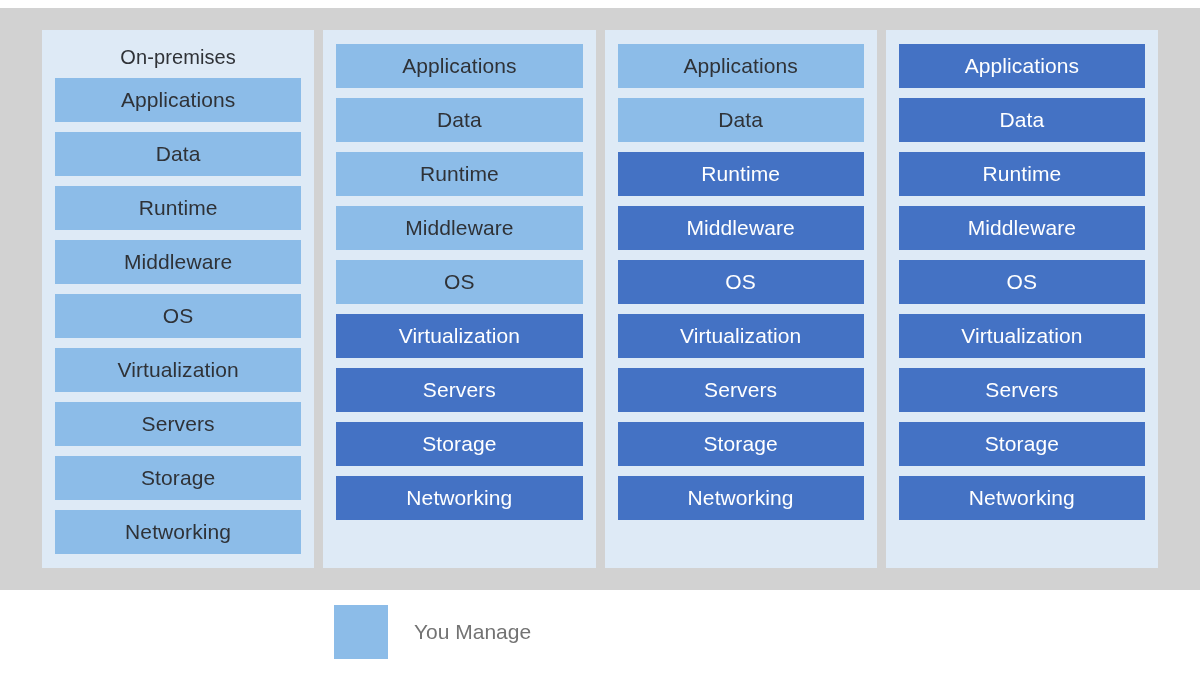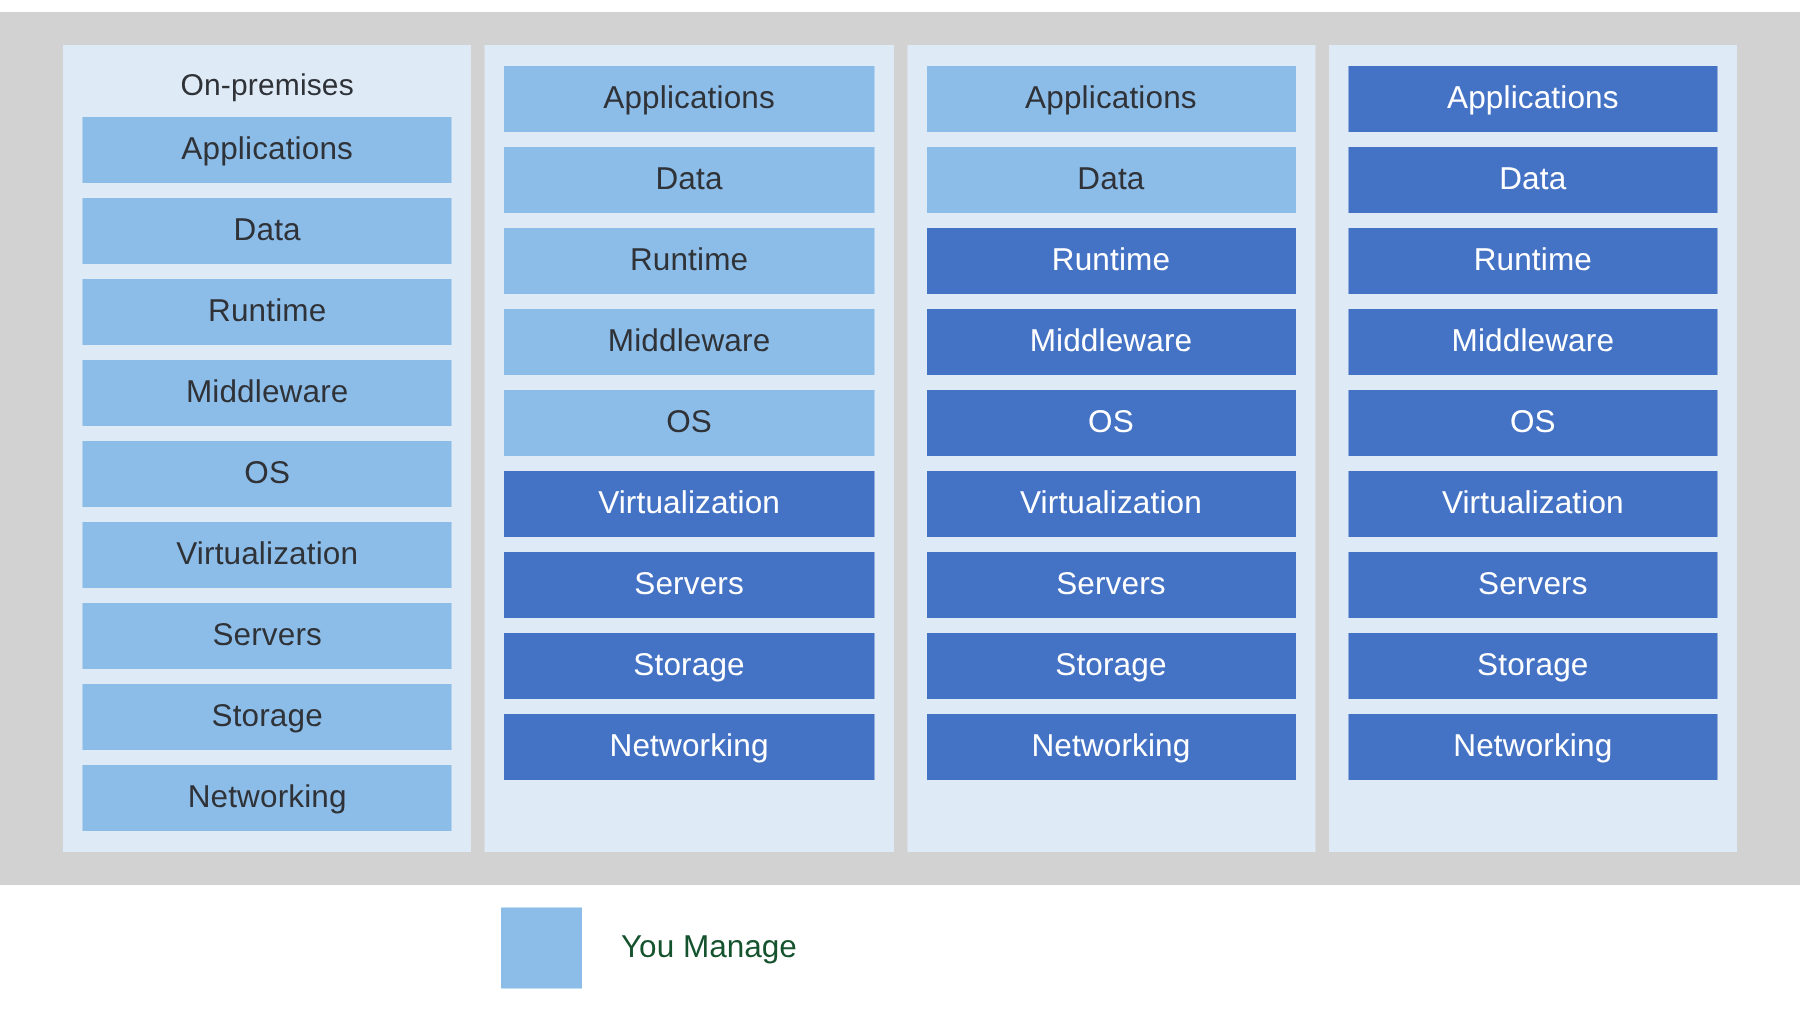--- a/index.html
+++ b/index.html
@@ -123,21 +123,21 @@
     background: #8cbce8;
   }
 
   .legend-swatch.provider-manages {
     background: #4472c4;
   }
 
   .legend-label {
     margin-left: 26px;
     font-size: 21px;
-    color: #14532d;
+    color: #737373;
     white-space: nowrap;
   }
 </style>
 </head>
 <body>
 
 <div id="diagram-root">
 
   <div id="stage">
       <div class="model-card">

